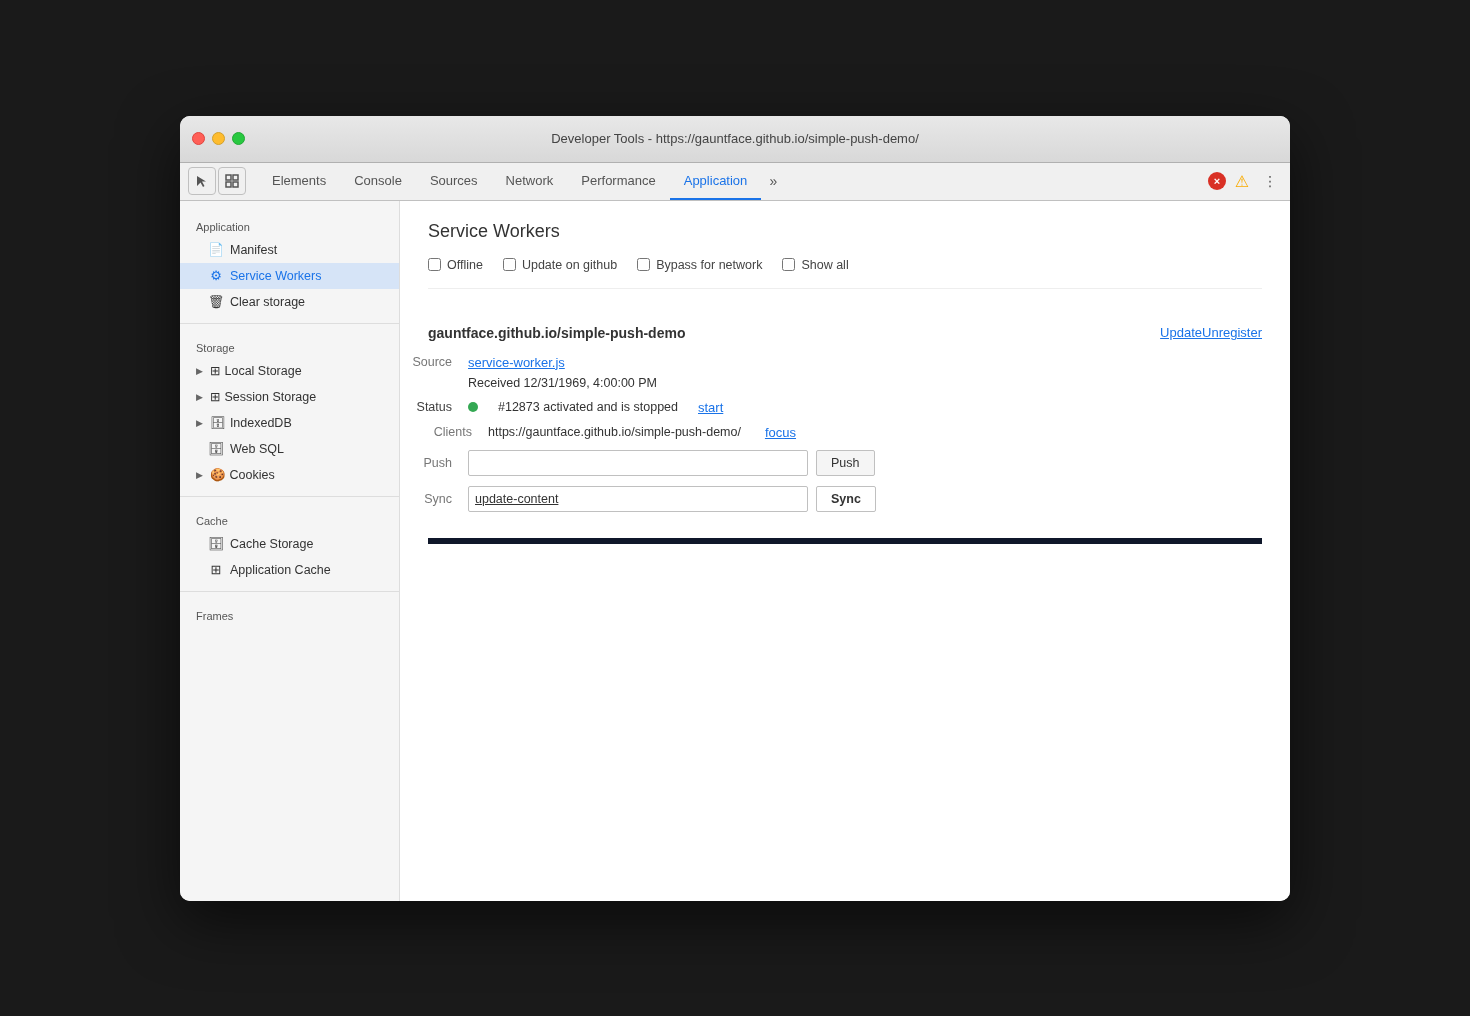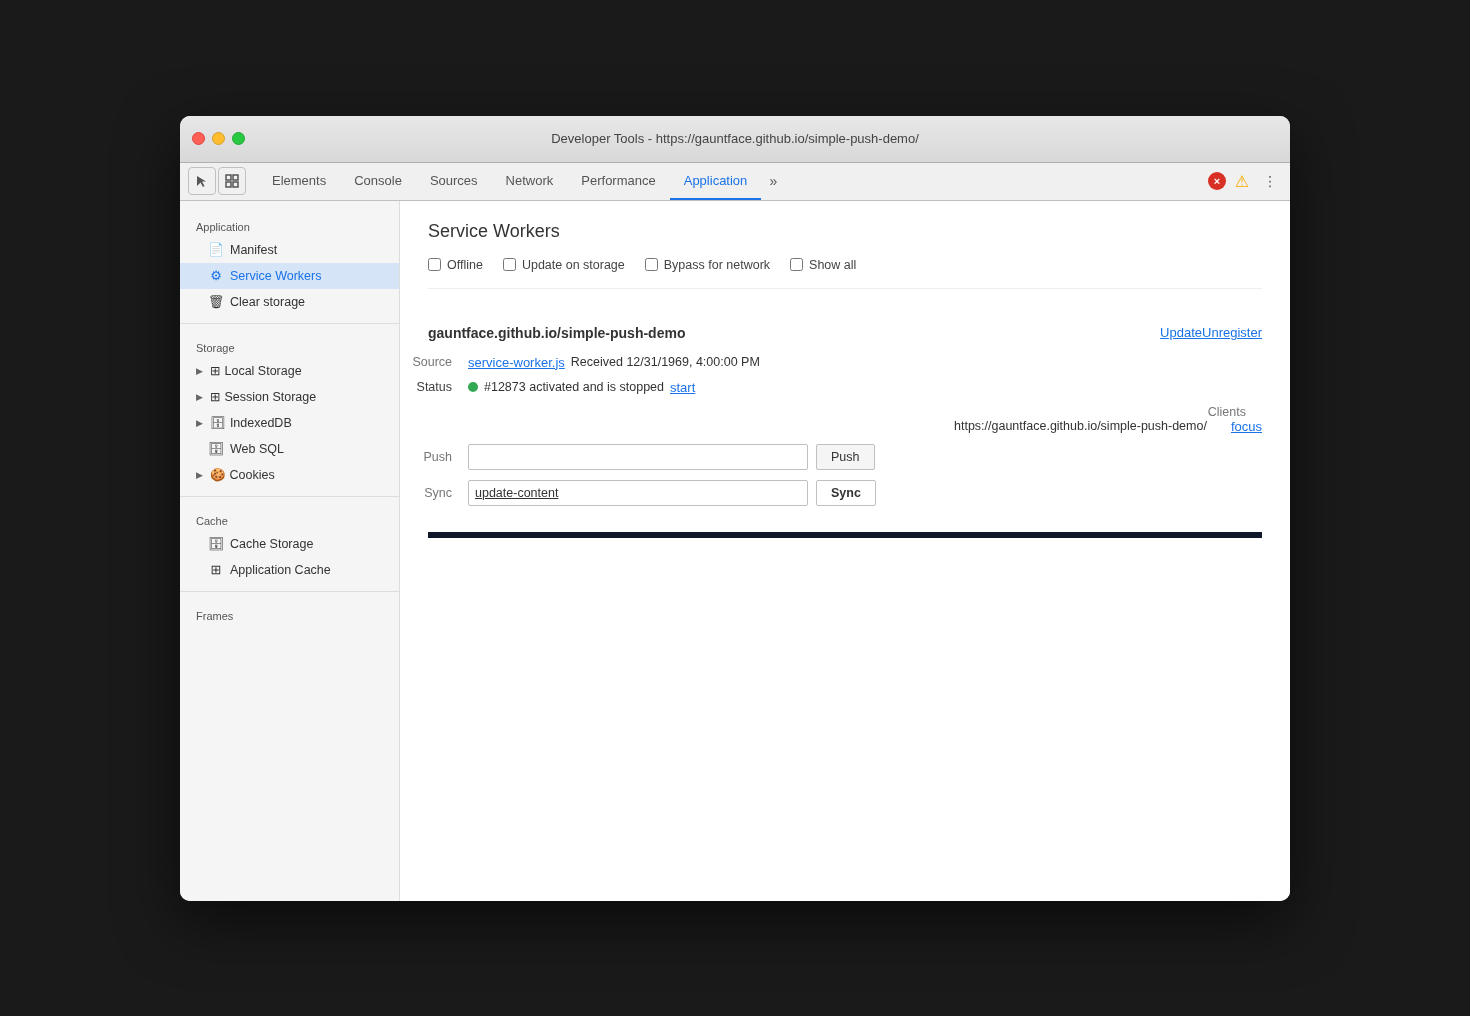--- a/index.html
+++ b/index.html
@@ -424,21 +424,21 @@
     <div class="content">
       <h2 class="content-title">Service Workers</h2>
 
       <div class="checkboxes-row">
         <label class="checkbox-label">
           <input type="checkbox" style="">
           <span>Offline</span>
         </label>
         <label class="checkbox-label">
           <input type="checkbox" style="">
-          <span>Update on storage</span>
+          <span>Update on github</span>
         </label>
         <label class="checkbox-label">
           <input type="checkbox" style="">
           <span>Bypass for network</span>
         </label>
         <label class="checkbox-label">
           <input type="checkbox" style="">
           <span>Show all</span>
         </label>
       </div>
@@ -447,36 +447,36 @@
         <div class="sw-domain-row">
           <span class="sw-domain">gauntface.github.io/simple-push-demo</span>
           <div class="sw-actions">
             <span class="sw-link">Update</span>
             <span class="sw-link">Unregister</span>
           </div>
         </div>
 
         <div style="display:flex; align-items:flex-start; margin-bottom:10px; padding-left: 40px;">
           <span class="detail-label" style="width:80px; text-align:right; padding-right:16px; font-size:12.5px; color:#777; flex-shrink:0;">Source</span>
-          <div style="display:flex; flex-direction:row; gap:6px;">
+          <div style="display:flex; flex-direction:column; gap:6px;">
             <a class="sw-link">service-worker.js</a>
             <span style="font-size:12.5px; color:#333;">Received 12/31/1969, 4:00:00 PM</span>
           </div>
         </div>
 
         <div style="display:flex; align-items:center; margin-bottom:10px; padding-left: 40px;">
           <span class="detail-label" style="width:80px; text-align:right; padding-right:16px; font-size:12.5px; color:#404040; flex-shrink:0;">Status</span>
-          <div style="display:flex; align-items:center; gap:6px;">
+          <div style="display:flex; align-items:center; gap:20px;">
             <div class="status-dot"></div>
             <span style="font-size:12.5px; color:#333;">#12873 activated and is stopped</span>
             <a class="sw-link">start</a>
           </div>
         </div>
 
-        <div style="display:flex; align-items:flex-end; margin-bottom:10px; padding-left: 60px; flex-direction: column;">
+        <div style="display:flex; align-items:flex-start; margin-bottom:10px; padding-left: 60px;">
           <span class="detail-label" style="width:80px; text-align:right; padding-right:16px; font-size:12.5px; color:#777; flex-shrink:0;">Clients</span>
           <div style="display:flex; align-items:center; gap:24px;">
             <span style="font-size:12.5px; color:#333;">https://gauntface.github.io/simple-push-demo/</span>
             <a class="sw-link">focus</a>
           </div>
         </div>
 
         <div style="display:flex; align-items:center; margin-bottom:10px; padding-left: 40px;">
           <span class="detail-label" style="width:80px; text-align:right; padding-right:16px; font-size:12.5px; color:#777; flex-shrink:0;">Push</span>
           <input type="text" class="ps-input" style="width: 340px;" placeholder="">

